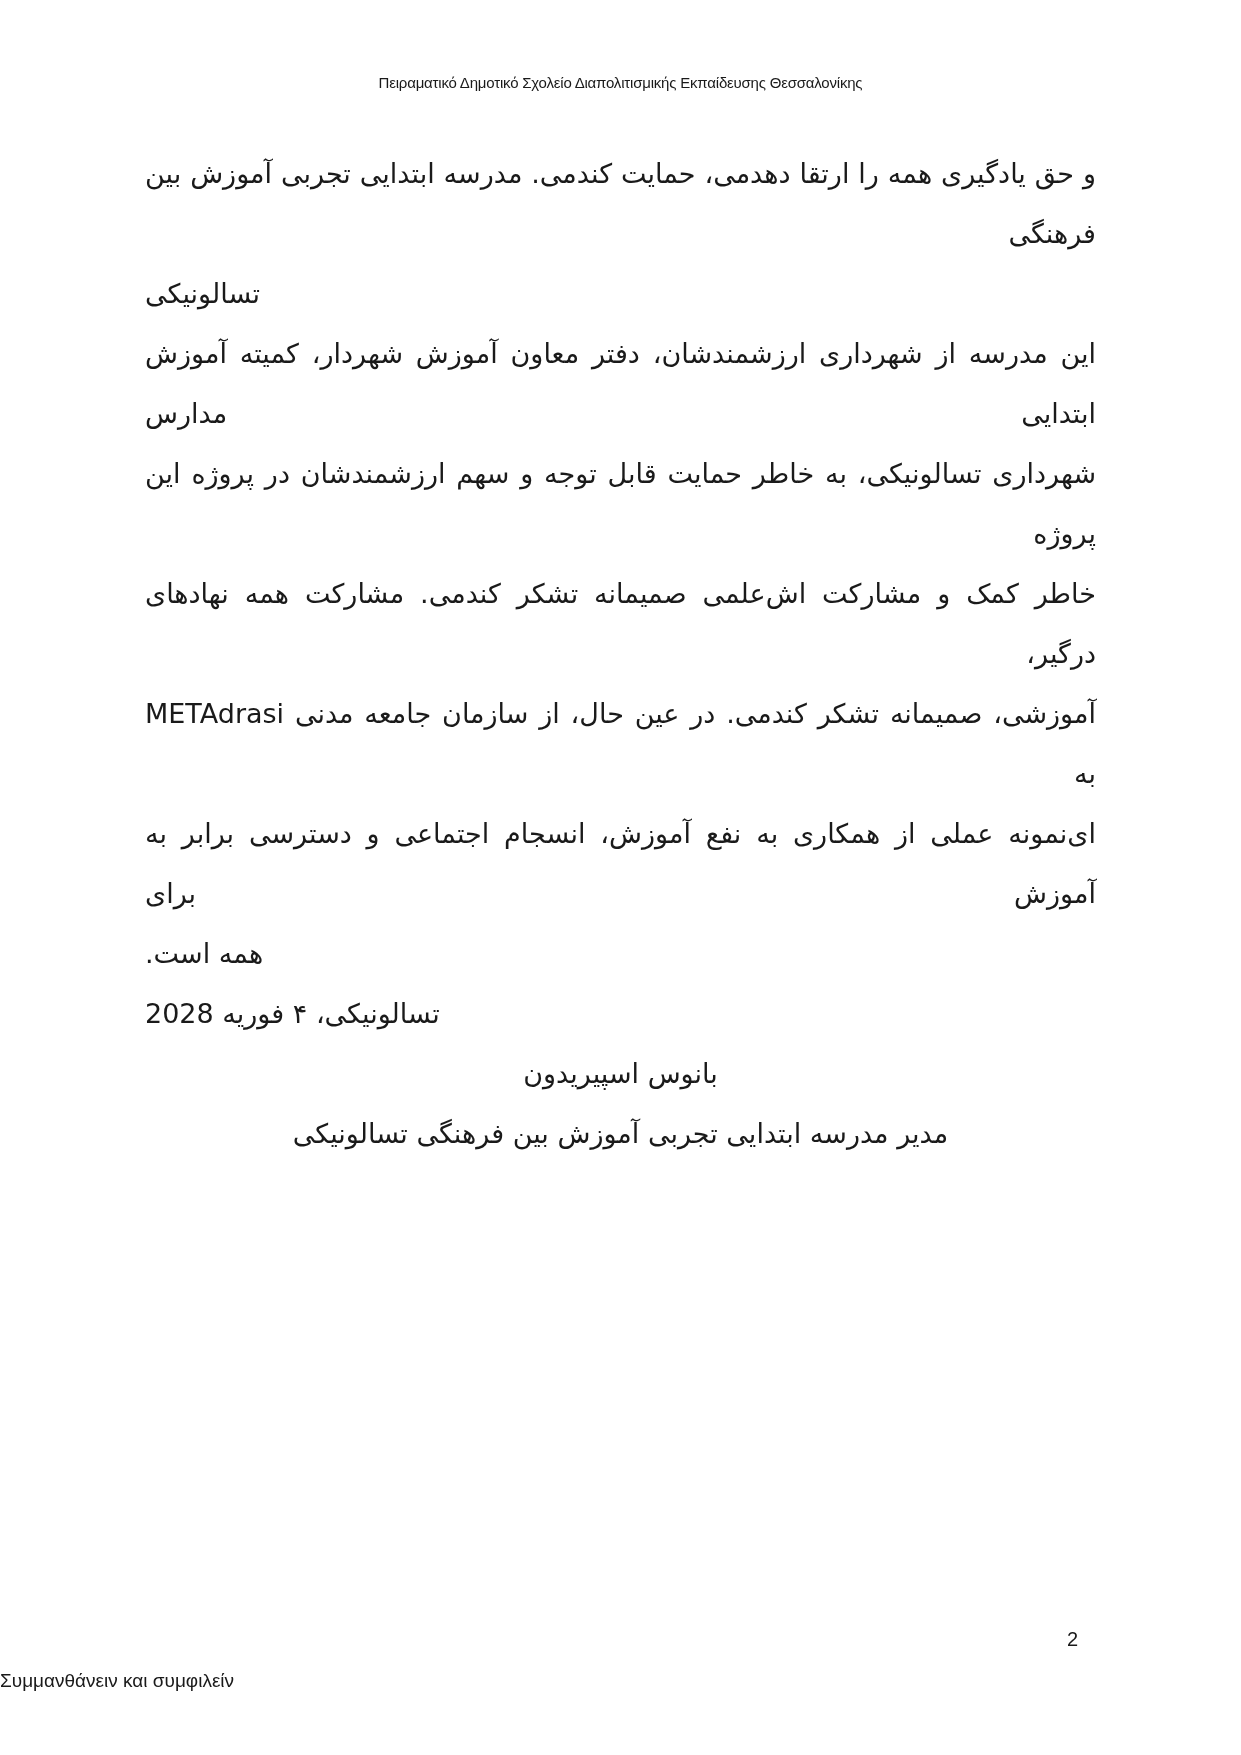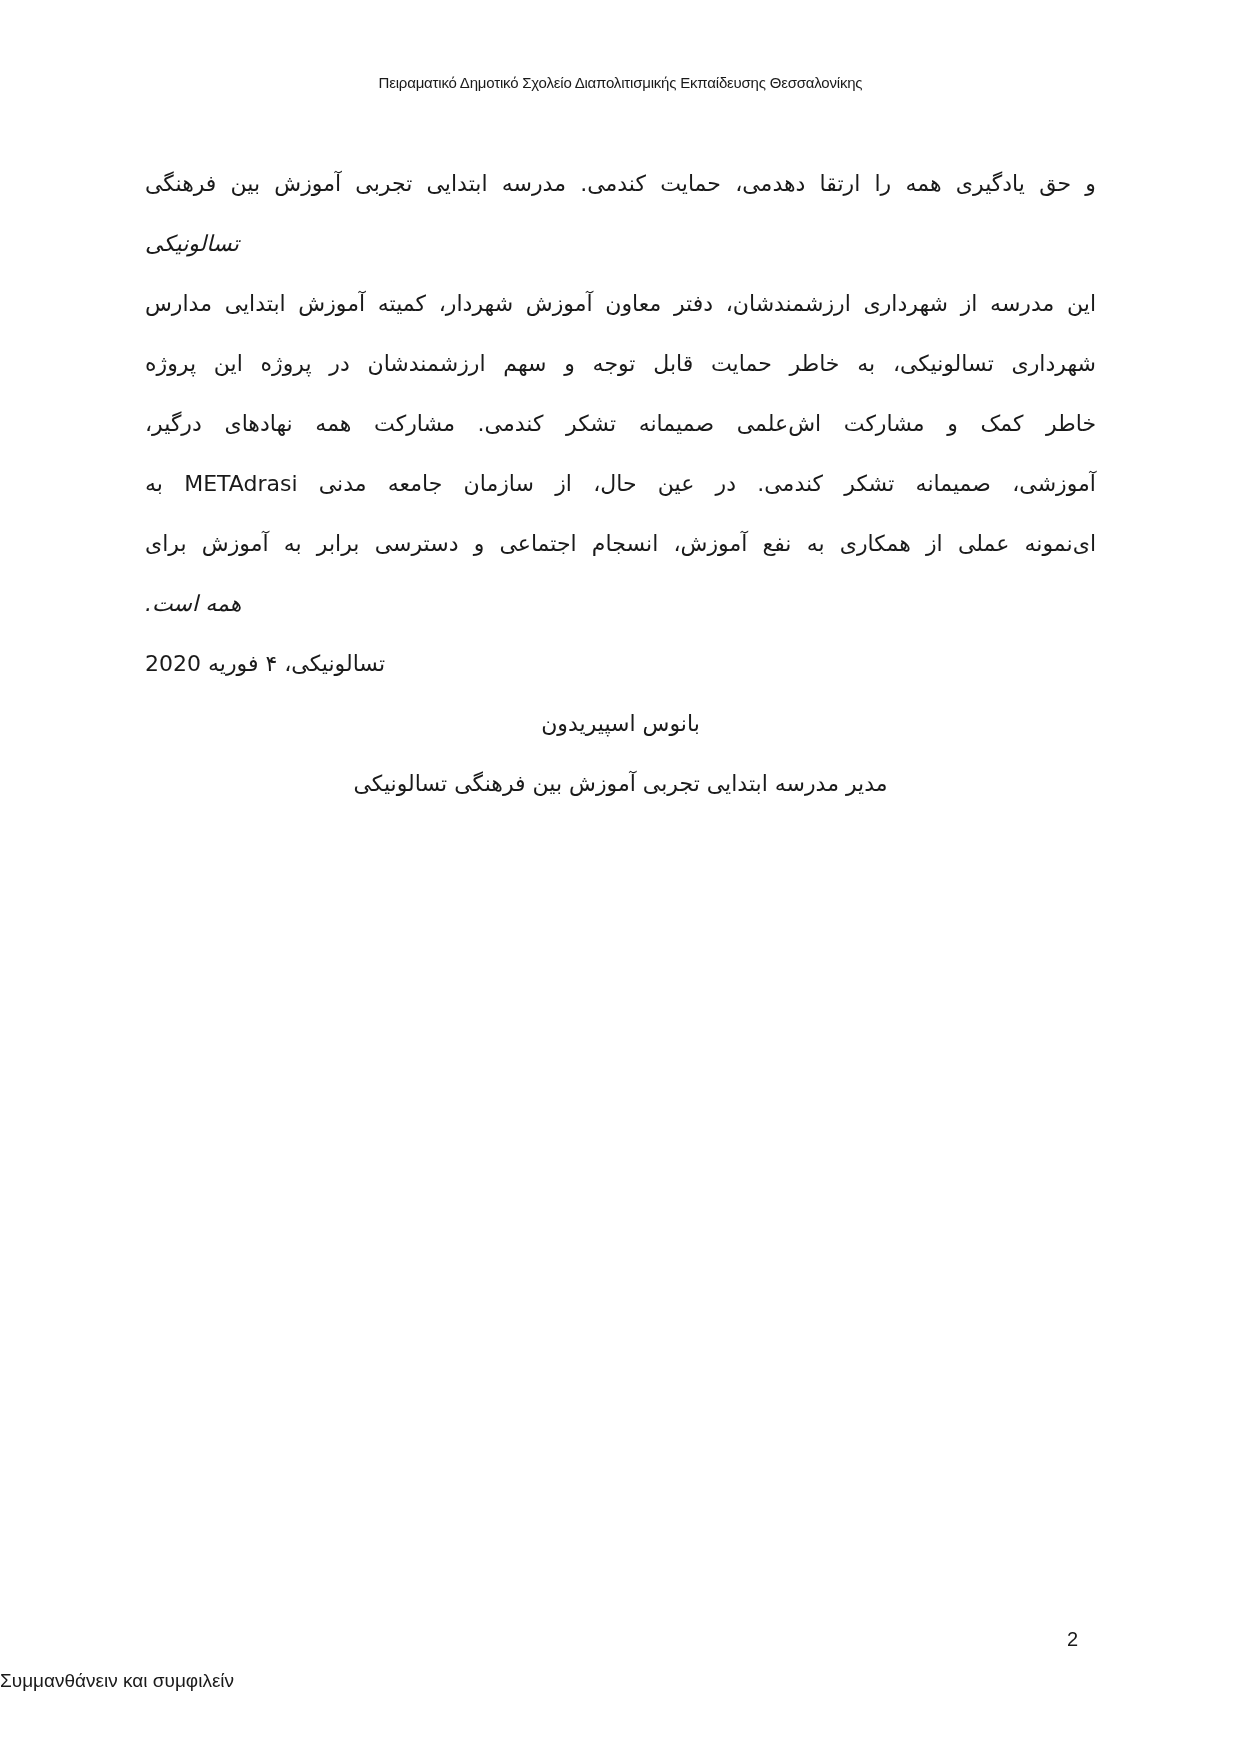--- a/index.html
+++ b/index.html
@@ -15,32 +15,32 @@
     width: 1241px; height: 1755px;
     background: #ffffff; overflow: hidden;
   }
   .doc-header {
     position: absolute; top: 70px; left: 0; width: 100%;
     text-align: center;
     font-size: 15px; letter-spacing: -0.2px;
     line-height: 26px;
   }
   .doc-body {
-    position: absolute; top: 154px; left: 145px; width: 951px;
+    position: absolute; top: 144px; left: 145px; width: 951px;
     direction: rtl;
     font-family: "DejaVu Sans", sans-serif;
-    font-size: 22px;
+    font-size: 27px;
   }
   .para { margin: 0; }
   .line {
     line-height: 60px; min-height: 60px;
     text-justify: inter-word;
   }
   .para.body .line { text-align: justify; text-align-last: justify; }
-  .para.body .line.final { text-align: left; text-align-last: left; font-style: italic; }
+  .para.body .line.final { text-align: left; text-align-last: left; }
   .para.date .line { text-align: left; text-align-last: left; }
   .para.center .line { text-align: center; text-align-last: center; }
   .page-number {
     position: absolute; top: 1626px; right: 163px;
     font-size: 20px; line-height: 26px;
   }
   .doc-footer {
     position: absolute; top: 1668px; left: 0; width: 100%;
     font-size: 19px; line-height: 26px;
   }
@@ -61,21 +61,21 @@
       </div>
       <div class="para body">
         <div class="line">این مدرسه از شهرداری ارزشمندشان، دفتر معاون آموزش شهردار، کمیته آموزش ابتدایی مدارس</div>
         <div class="line">شهرداری تسالونیکی، به خاطر حمایت قابل توجه و سهم ارزشمندشان در پروژه این پروژه</div>
         <div class="line">خاطر کمک و مشارکت اش‌علمی صمیمانه تشکر کندمی. مشارکت همه نهادهای درگیر،</div>
         <div class="line">آموزشی، صمیمانه تشکر کندمی. در عین حال، از سازمان جامعه مدنی METAdrasi به</div>
         <div class="line">ای‌نمونه عملی از همکاری به نفع آموزش، انسجام اجتماعی و دسترسی برابر به آموزش برای</div>
         <div class="line final">همه است.</div>
       </div>
       <div class="para date">
-        <div class="line">تسالونیکی، ۴ فوریه 2020</div>
+        <div class="line">تسالونیکی، ۴ فوریه 2028</div>
       </div>
       <div class="para center">
         <div class="line">بانوس اسپیریدون</div>
       </div>
       <div class="para center">
         <div class="line">مدیر مدرسه ابتدایی تجربی آموزش بین فرهنگی تسالونیکی</div>
       </div>
     </main>
 
   <div class="page-number">2</div>

